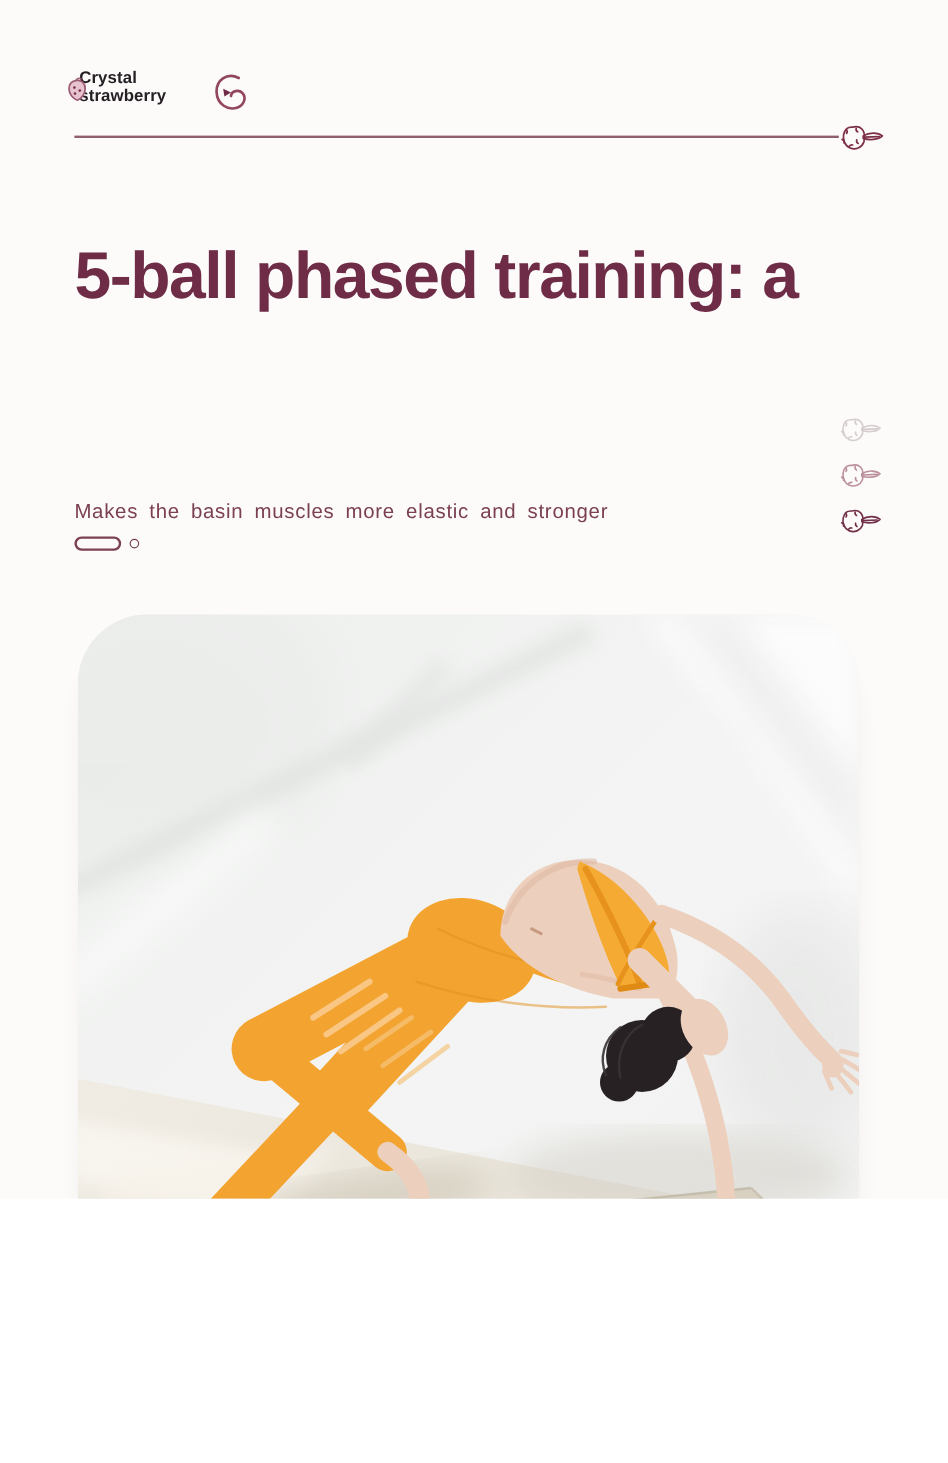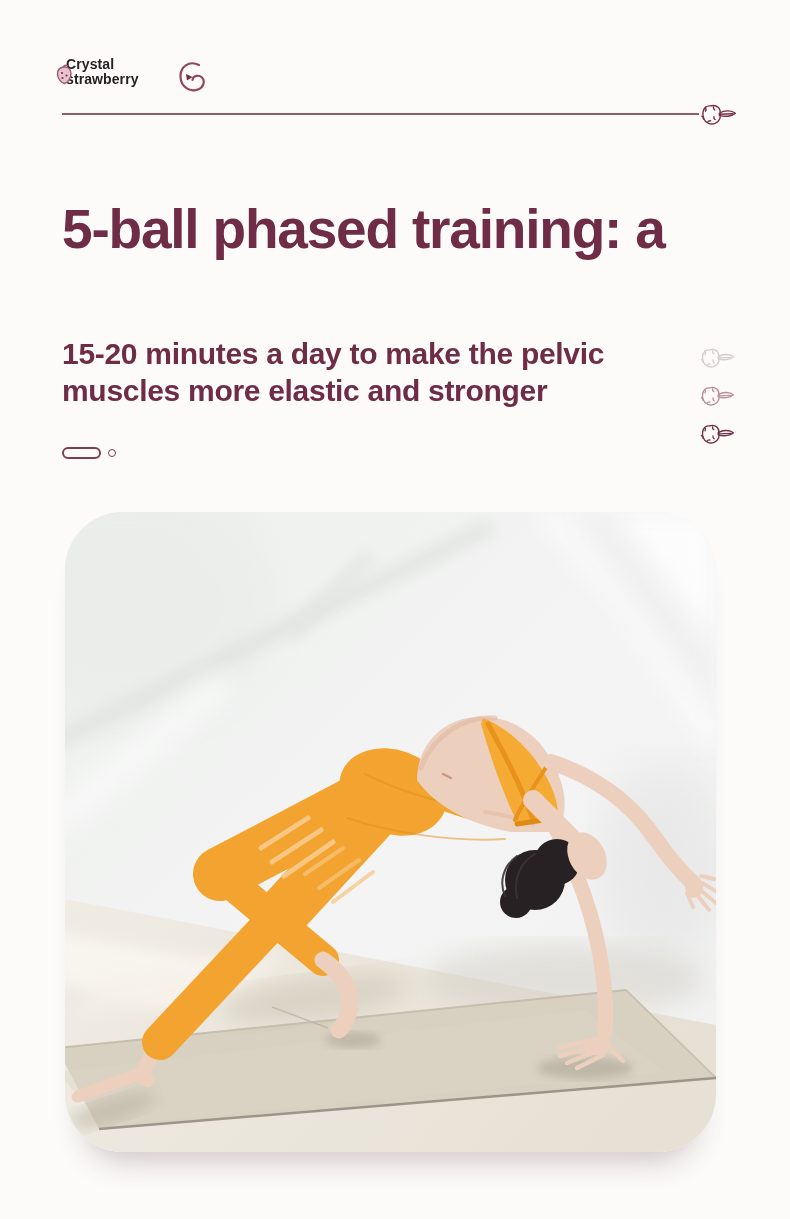--- a/index.html
+++ b/index.html
@@ -1,17 +1,17 @@
 <!DOCTYPE html>
 <html><head>
 <meta charset="utf-8">
 <style>
   html,body{margin:0;padding:0;background:#ffffff;}
   .page{
-    position:relative;width:790px;height:1219px;overflow:hidden;
+    position:relative;width:790px;height:999px;overflow:hidden;
     background:#fcfbfa;font-family:"Liberation Sans",sans-serif;
   }
   
   .brand{position:absolute;left:55px;top:57px;display:flex;align-items:flex-start;}
   .brand-berry{position:absolute;left:0;top:7px;width:20px;height:22px;}
   .brand-text{margin-left:11px;color:#262024;font-weight:700;font-size:14px;line-height:15px;letter-spacing:0.1px;}
   .brand-text span{display:block;}
   .brand-swirl{position:absolute;left:177px;top:60px;width:28px;height:32px;}
   
   .divider-line{position:absolute;left:62px;top:113px;width:637px;height:0;border-top:2px solid #8f5f6d;}
@@ -87,25 +87,22 @@
   </header>
 
   <div class="divider-line"></div>
   <svg class="divider-berry">
     <use href="#sb-outline" width="42" height="31"></use>
   </svg>
 
   <h1 class="h1">
     <span>5-ball phased training: a</span>
   </h1>
-  <h2 class="h2">
-    <span>15-20 minutes a day to make the pelvic</span>
-    <span>muscles more elastic and stronger</span>
-  </h2>
   <p class="notes">
+    <span>Makes the basin muscles more elastic and stronger</span>
   </p>
 
   <div class="pill-decor">
     <div class="pill"></div>
     <div class="dot"></div>
   </div>
 
   <div class="side-berries">
     <svg style="color:#d6cdcd">
         <use href="#sb-outline" width="40" height="30"></use>

